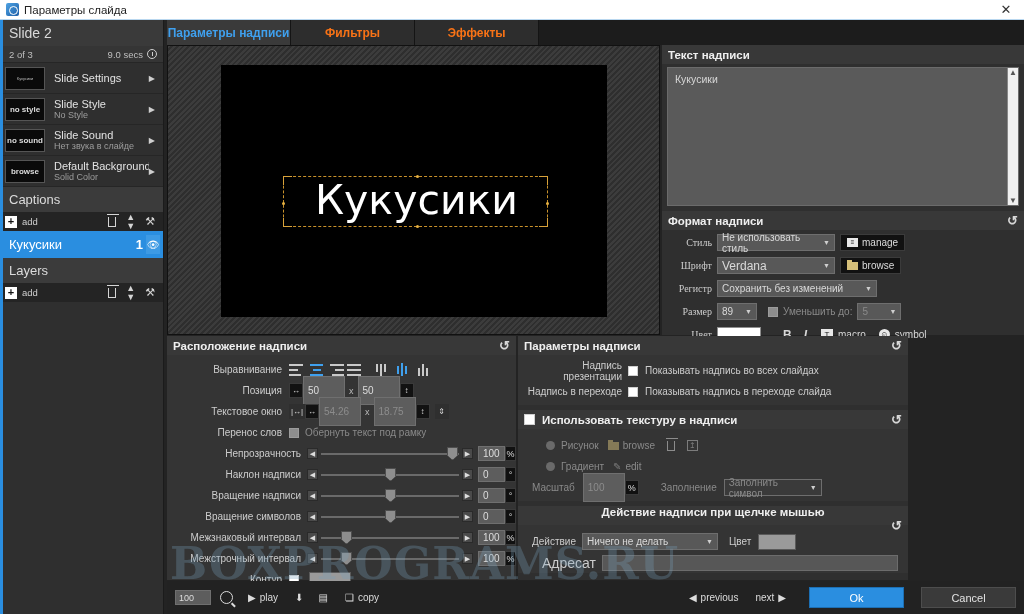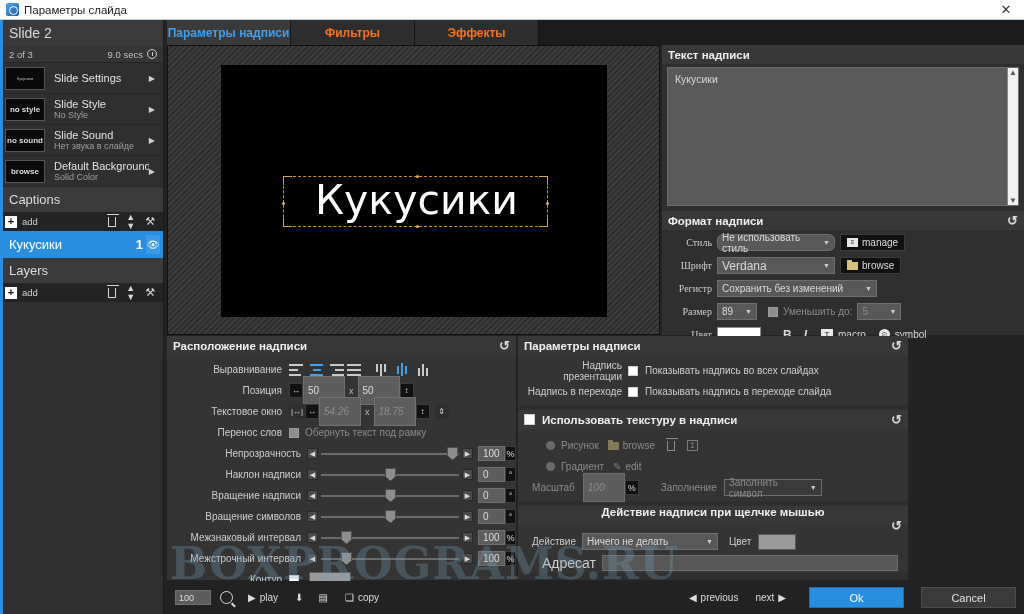--- a/index.html
+++ b/index.html
@@ -144,21 +144,21 @@
   .arow .al { width:116px; text-align:right; font-size:10px; color:#cdcdcd; padding-right:7px; flex:0 0 auto; }
   .al2 { width:134px; text-align:right; font-size:10px; color:#cdcdcd; padding-right:6px; flex:0 0 auto; }
 
   .ic-btn { width:15px; height:14px; cursor:pointer; display:flex; flex-direction:column;
             justify-content:space-between; padding:1px 0; }
   .ic-btn i { display:block; height:2px; background:#c9c9c9; }
   .ic-btn.on i { background:#3fa0ee; }
 
   .numf { background:#5d5d5d; border:1px solid #6f6f6f; height:29px; width:42px;
           font-size:10px; color:#ddd; display:flex; align-items:center; padding-left:4px; cursor:text; }
-  .numf.dis { color:#8c8c8c;font-style:italic; }
+  .numf.dis { color:#8c8c8c; }
   .mini { background:#121212; border:1px solid #3a3a3a; width:14px; height:15px; display:flex;
           align-items:center; justify-content:center; color:#dcdcdc; font-size:8px; cursor:pointer; }
 
   .slider { flex:1 1 auto; height:15px; display:flex; align-items:center; position:relative; }
   .strack { position:absolute; left:14px; right:14px; height:2px; background:#6a6a6a; top:7px; }
   .sarrow { width:11px; height:11px; background:#4a4a4a; border:1px solid #2a2a2a; color:#ddd;
             font-size:7px; display:flex; align-items:center; justify-content:center; cursor:pointer;
             position:absolute; top:2px; }
   .sthumb { position:absolute; top:1px; width:11px; height:13px; background:#8e8e8e;
             border:1px solid #4e4e4e; cursor:pointer;
@@ -310,21 +310,21 @@
       </div>
     </div>
 
     <div class="pnl-head" style="margin-top:5px;">
       <span>Формат надписи</span>
       <span class="reset">↺</span>
     </div>
 
     <div class="frow">
       <div class="flab">Стиль</div>
-      <div class="sel" style="width:118px;border-radius:6px;">
+      <div class="sel" style="width:118px;">
         <span>Не использовать стиль</span>
         <span class="caret">▼</span>
       </div>
       <div class="btn-dk">
         <span class="sw-ic">≡</span>
         <span>manage</span>
       </div>
     </div>
 
     <div class="frow">

